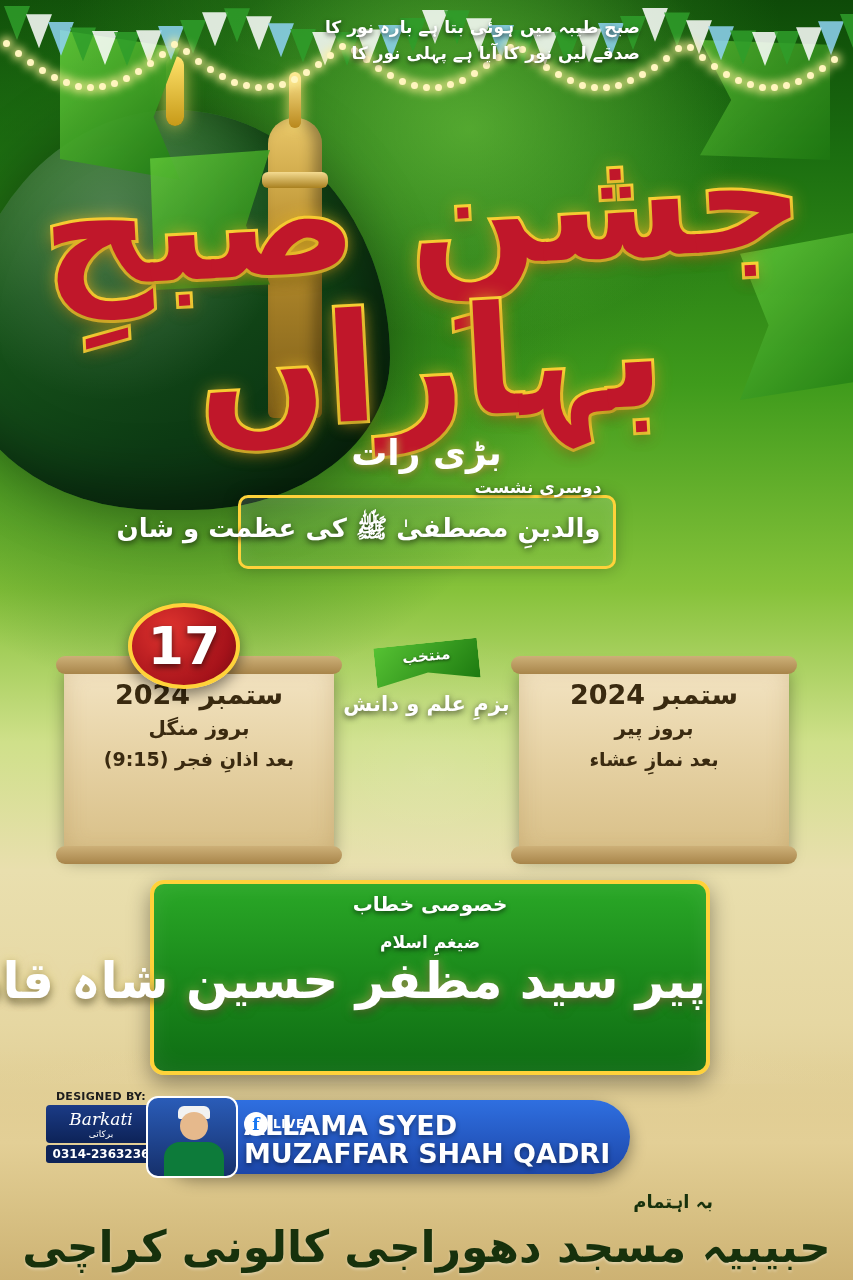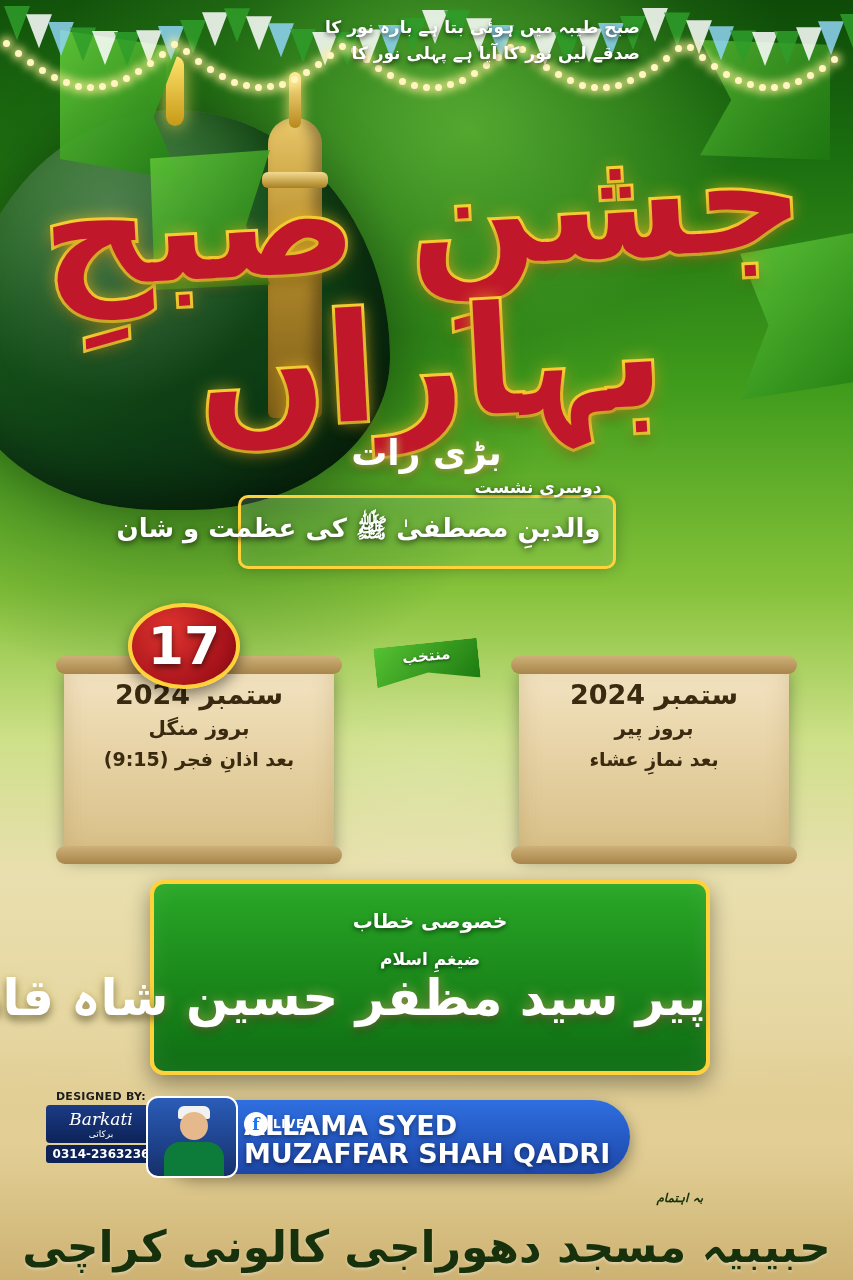--- a/index.html
+++ b/index.html
@@ -205,21 +205,21 @@
 
   
   .speaker-panel {
     position: absolute; left: 150px; top: 880px; width: 560px; height: 195px;
     background: linear-gradient(180deg, #2aa827 0%, #1c8c1c 45%, #0f6d14 100%);
     border: 4px solid #ffd23a;
     border-radius: 14px;
     box-shadow: 0 8px 22px rgba(0,0,0,0.4), inset 0 0 24px rgba(255,255,255,0.08);
     text-align: center; direction: rtl; padding-top: 8px;
   }
-  .sp-khitab { color: #ffffff; font-size: 20px; font-weight: bold; text-shadow: 0 2px 5px rgba(0,0,0,0.6); margin-top: 17px; }
+  .sp-khitab { color: #ffffff; font-size: 20px; font-weight: bold; text-shadow: 0 2px 5px rgba(0,0,0,0.6); }
   .sp-title { color: #ffffff; font-size: 17px; font-weight: bold; margin-top: 16px; text-shadow: 0 2px 5px rgba(0,0,0,0.6); }
   .sp-name {
     color: #ffffff; font-size: 50px; font-weight: bold; line-height: 1.1; margin-top: 2px;
     text-shadow: 0 0 12px rgba(255,230,120,0.55), 0 4px 9px rgba(0,0,0,0.6);
     white-space: nowrap;
   }
 
   
   .designer {
     position: absolute; left: 46px; top: 1090px; width: 110px; text-align: center;
@@ -282,22 +282,22 @@
   .footer {
     position: absolute; left: 0; bottom: 8px; width: 853px; text-align: center;
     direction: rtl;
   }
   .footer .venue {
     color: #17310c; font-size: 44px; font-weight: bold;
     text-shadow: 0 2px 3px rgba(255,255,255,0.35);
     white-space: nowrap;
   }
   .footer .org {
-    position: absolute; right: 150px; top: -30px;
-    color: #17310c; font-size: 12px; font-weight: bold; direction: rtl; line-height: 1.2; font-style: italic;
+    position: absolute; right: 140px; top: -30px;
+    color: #17310c; font-size: 18px; font-weight: bold; direction: rtl; line-height: 1.2;
   }
 </style>
 </head>
 <body>
 
 <div class="poster">
 
   <div class="glow-top"></div>
   <div class="dome"></div>
   <div class="minaret m1"></div>
@@ -450,20 +450,21 @@
 
     <div class="scroll right">
       <div class="scroll-body">
         <div class="s-date">ستمبر 2024</div>
         <div class="s-day">بروز پیر</div>
         <div class="s-time">بعد نمازِ عشاء</div>
       </div>
     </div>
 
     <div class="center-flag">منتخب</div>
+    <div class="center-note">بزمِ علم و دانش</div>
   </div>
 
   <div class="speaker-panel">
     <div class="sp-khitab">خصوصی خطاب</div>
     <div class="sp-title">ضیغمِ اسلام</div>
     <div class="sp-name">پیر سید مظفر حسین شاہ قادری</div>
   </div>
 
   <div class="designer">
     <div class="dby">DESIGNED BY:</div>

